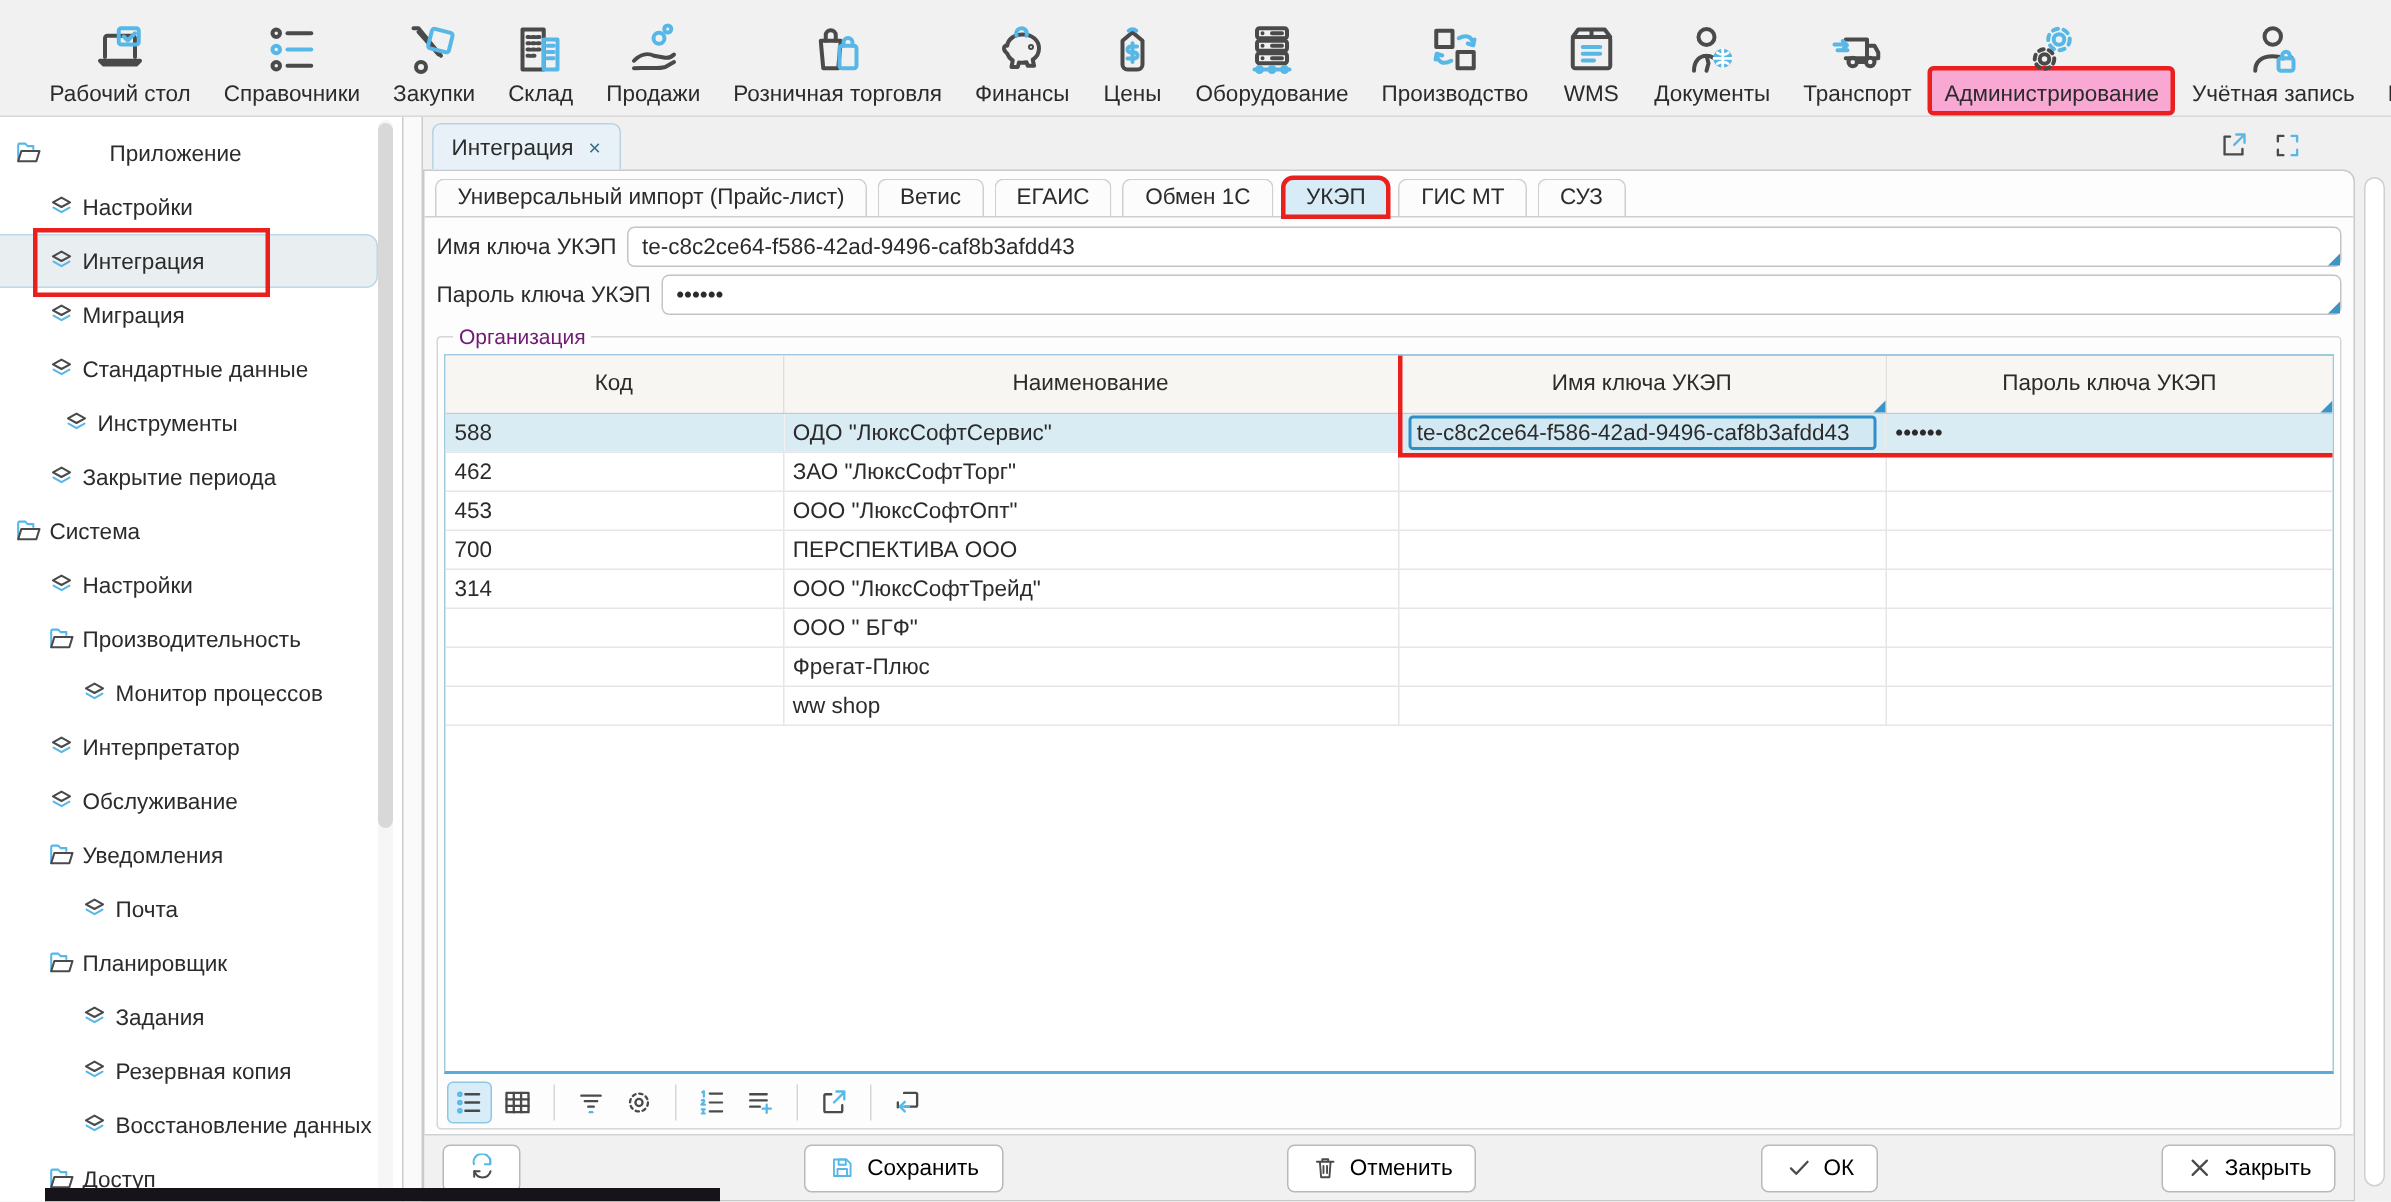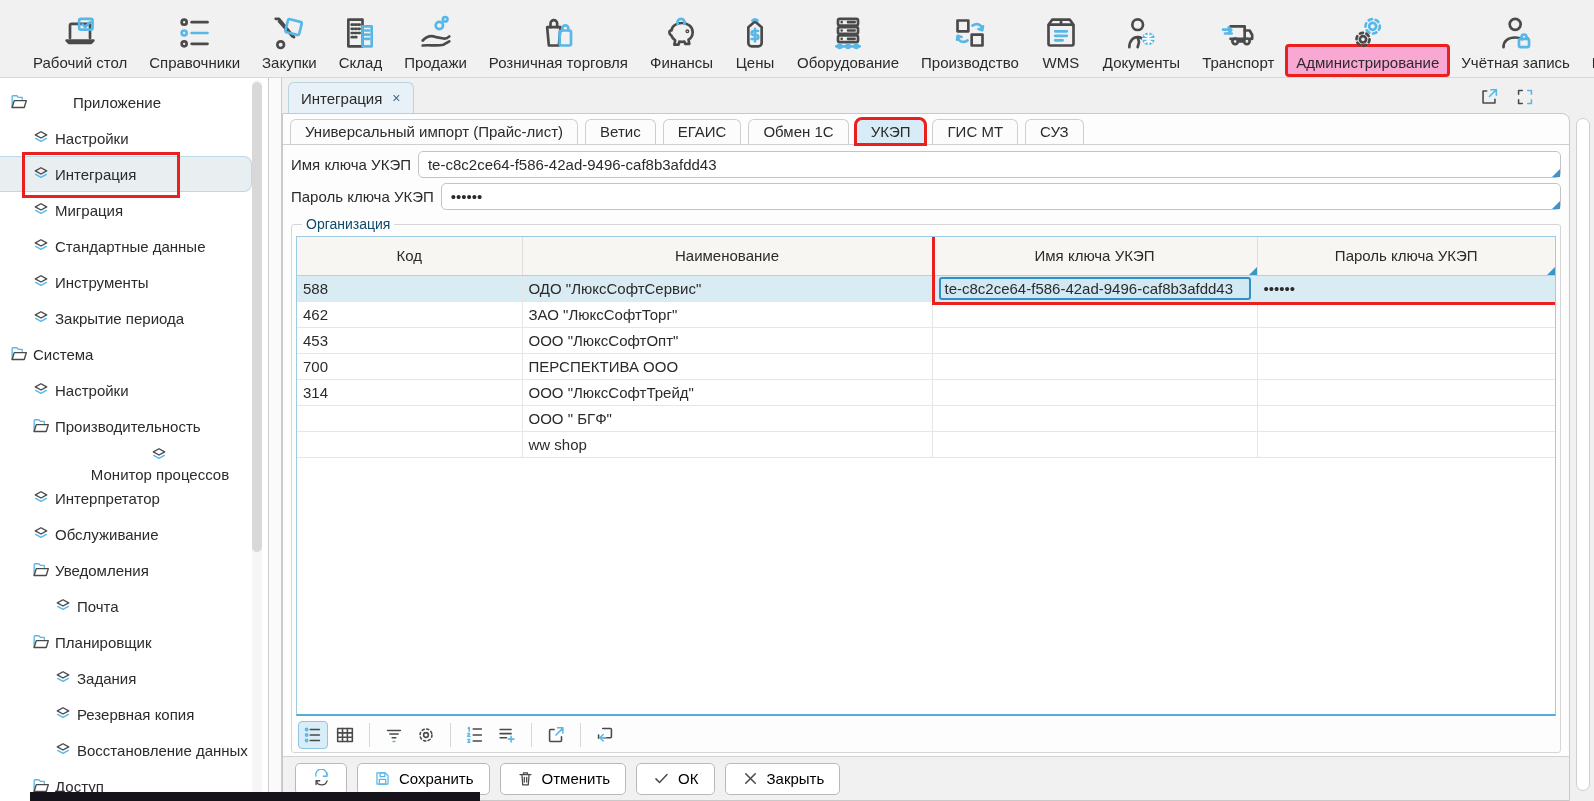--- a/index.html
+++ b/index.html
@@ -60,21 +60,21 @@
   .form-row label { white-space:nowrap; }
   .input-wrap { position:relative; flex:1; height:27px; }
   .input-wrap input { width:100%; height:27px; border:1px solid #c4c4c4; border-radius:5px; padding:0 9px;
     font-family:"Liberation Sans", sans-serif; font-size:15px; color:#2b2b2b; background:#fff; outline:none; }
   .input-wrap::after { content:''; position:absolute; right:1px; bottom:1px;
     border-left:8px solid transparent; border-bottom:8px solid #3b96c6; }
 
   
   .org-group { margin:4px 8px 3px; border:1px solid #d6d6d6; border-radius:3px; padding:4px 4px 2px;
     flex:1; display:flex; flex-direction:column; min-height:0; }
-  .org-group legend { color:#0c4a6e; font-size:14px; padding:0 4px; margin-left:6px; }
+  .org-group legend { color:#701a75; font-size:14px; padding:0 4px; margin-left:6px; }
 
   .grid-wrap { position:relative; flex:1; border:1px solid #9fcbe0; border-bottom:2px solid #57add8;
     background:#ffffff; overflow:hidden; min-height:0; }
   table.grid { border-collapse:collapse; table-layout:fixed; width:100%; }
   .grid th { height:38px; background:#f7f6f2; font-weight:normal; font-size:15px; text-align:center;
     border-right:1px solid #e0ded8; border-bottom:1px solid #c9c9c9; position:relative; cursor:pointer; }
   .grid th:last-child { border-right:none; }
   .grid th.editable::after { content:''; position:absolute; right:0; bottom:0;
     border-left:8px solid transparent; border-bottom:8px solid #3b96c6; }
   .grid td { height:26px; border-right:1px solid #e6e6e6; border-bottom:1px solid #e6e6e6;
@@ -89,21 +89,21 @@
   
   .grid-toolbar { height:34px; display:flex; align-items:center; gap:2px; padding:3px 2px 0; flex:0 0 auto; }
   .gt-btn { width:30px; height:28px; display:flex; align-items:center; justify-content:center;
     border:1px solid transparent; border-radius:4px; cursor:pointer; }
   .gt-btn svg { width:22px; height:22px; }
   .gt-btn.selected { background:#d8edf7; border-color:#8fc6e2; }
   .gt-sep { width:1px; height:24px; background:#d6d6d6; margin:0 7px; }
 
   
   .footer-bar { height:44px; border-top:1px solid #d2d2d2; background:#f1f1f1;
-    display:flex; align-items:center; justify-content:flex-start; gap:10px; padding:0 12px; flex:0 0 auto; }
+    display:flex; align-items:center; justify-content:space-between; gap:10px; padding:0 12px; flex:0 0 auto; }
   .f-btn { height:32px; min-width:52px; background:#ffffff; border:1px solid #b9b9b9; border-radius:5px;
     display:flex; align-items:center; justify-content:center; gap:7px; padding:0 15px; cursor:pointer; font-size:15px; }
   .f-btn svg { width:19px; height:19px; }
 
   .bottom-edge-bar { position:absolute; left:30px; bottom:0; width:450px; height:9px; background:#17131a; z-index:9; }
 </style>
 </head>
 <body>
 
 <div class="app">
@@ -336,21 +336,21 @@
           </div>
           <div class="tree-item" style="padding-left: 30px;">
             <span class="icon" style="display: flex;">
               <svg viewBox="0 0 24 24" fill="none" stroke="#4a4a4a" stroke-width="1.5" stroke-linecap="round" stroke-linejoin="round">
                 <path d="M12 5.2l6.2 3.4L12 12 5.8 8.6z"></path>
                 <path d="M6.2 12.4l5.8 3.3 5.8-3.3" stroke="#57b8e8"></path>
               </svg>
             </span>
             <span class="tree-label">Стандартные данные</span>
           </div>
-          <div class="tree-item" style="padding-left: 30px;">
+          <div class="tree-item" style="padding-left: 40px;">
             <span class="icon" style="display: flex;">
               <svg viewBox="0 0 24 24" fill="none" stroke="#4a4a4a" stroke-width="1.5" stroke-linecap="round" stroke-linejoin="round">
                 <path d="M12 5.2l6.2 3.4L12 12 5.8 8.6z"></path>
                 <path d="M6.2 12.4l5.8 3.3 5.8-3.3" stroke="#57b8e8"></path>
               </svg>
             </span>
             <span class="tree-label">Инструменты</span>
           </div>
           <div class="tree-item" style="padding-left: 30px;">
             <span class="icon" style="display: flex;">
@@ -381,21 +381,21 @@
           </div>
           <div class="tree-item" style="padding-left: 30px;">
             <span class="icon" style="display: flex;">
               <svg viewBox="0 0 24 24" fill="none" stroke="#4a4a4a" stroke-width="1.5" stroke-linecap="round" stroke-linejoin="round">
                 <path d="M4.5 18V6.2a1 1 0 011-1h4.2l1.6 1.8h4.2v2" stroke="#57b8e8"></path>
                 <path d="M4.5 18l2.3-7.5H20L17.7 18z"></path>
               </svg>
             </span>
             <span class="tree-label">Производительность</span>
           </div>
-          <div class="tree-item" style="padding-left: 52px; flex-direction: column;">
+          <div class="tree-item" style="padding-left: 52px;">
             <span class="icon" style="display: flex;">
               <svg viewBox="0 0 24 24" fill="none" stroke="#4a4a4a" stroke-width="1.5" stroke-linecap="round" stroke-linejoin="round">
                 <path d="M12 5.2l6.2 3.4L12 12 5.8 8.6z"></path>
                 <path d="M6.2 12.4l5.8 3.3 5.8-3.3" stroke="#57b8e8"></path>
               </svg>
             </span>
             <span class="tree-label">Монитор процессов</span>
           </div>
           <div class="tree-item" style="padding-left: 30px; text-align: right;">
             <span class="icon" style="display: flex;">
@@ -579,20 +579,26 @@
                   </tr>
                   <tr>
                     <td>314</td>
                     <td>ООО "ЛюксСофтТрейд"</td>
                     <td></td>
                     <td></td>
                   </tr>
                   <tr>
                     <td></td>
                     <td>ООО " БГФ"</td>
+                    <td></td>
+                    <td></td>
+                  </tr>
+                  <tr>
+                    <td></td>
+                    <td>Фрегат-Плюс</td>
                     <td></td>
                     <td></td>
                   </tr>
                   <tr>
                     <td></td>
                     <td>ww shop</td>
                     <td></td>
                     <td></td>
                   </tr>
                 </tbody>

